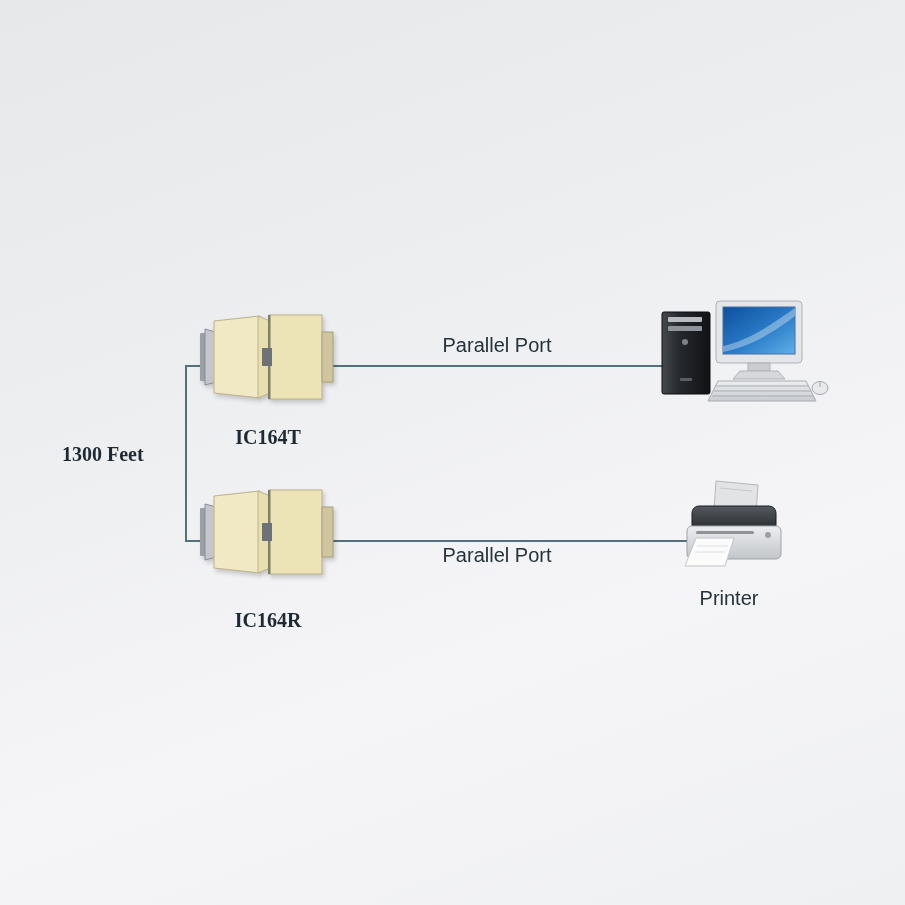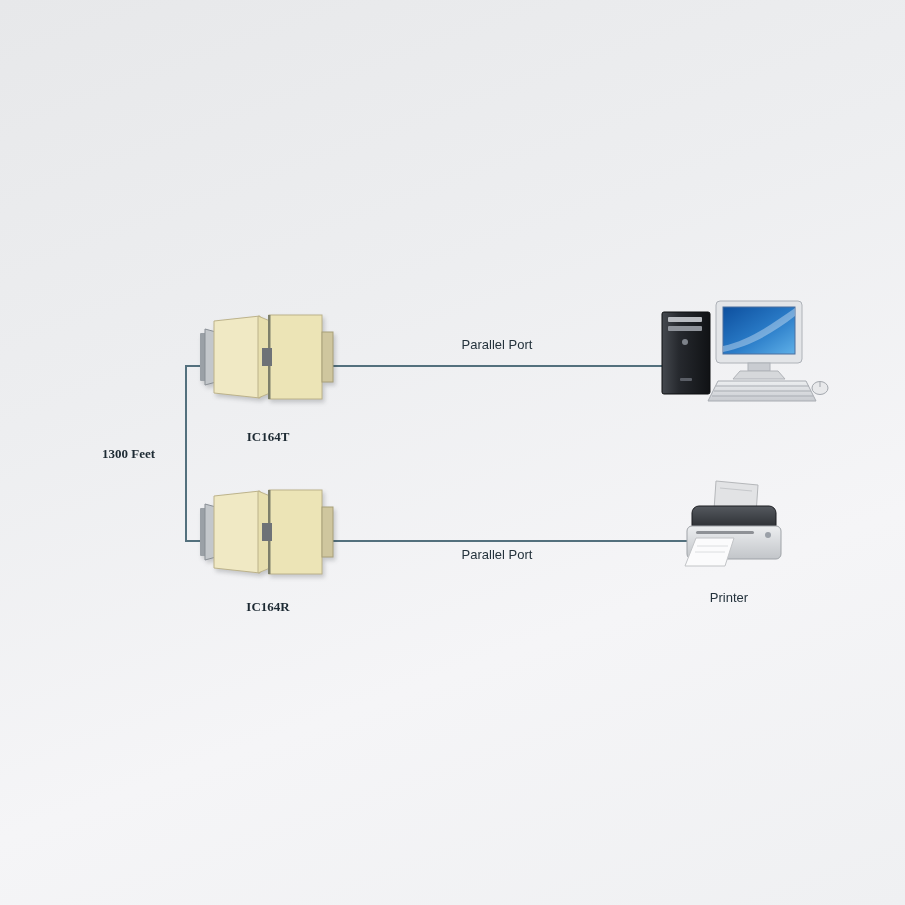--- a/index.html
+++ b/index.html
@@ -32,21 +32,21 @@
     display: block;
     width: 100%;
     height: 100%;
   }
   .drop {
     filter: drop-shadow(2px 3px 2px rgba(40, 45, 50, 0.22));
   }
   .lbl {
     position: absolute;
     color: #24323c;
-    font-size: 13px;
+    font-size: 20px;
     line-height: 20px;
     white-space: nowrap;
   }
   .lbl.bold {
     font-weight: 700;
     color: #1d2a33;
     font-family: Liberation Serif, serif;
   }
   .lbl.center {
     text-align: center;
@@ -151,25 +151,25 @@
       <rect x="5" y="46" width="94" height="33" rx="5" fill="url(#prBody)" stroke="#9fa3a8" stroke-width="1"></rect>
       <rect x="14" y="51" width="58" height="3" rx="1.5" fill="#8e9196"></rect>
       <circle cx="86" cy="55" r="3" fill="#9aa0a8"></circle>
 
       <polygon points="14,58 52,58 43,86 3,86" fill="#fbfbfc" stroke="#c2c4c7" stroke-width="1"></polygon>
       <line x1="15" y1="66" x2="46" y2="66" stroke="#dcdee0" stroke-width="1"></line>
       <line x1="13" y1="72" x2="43" y2="72" stroke="#dcdee0" stroke-width="1"></line>
     </svg>
   </div>
 
-  <div class="lbl bold" style="left:62px; top:444px;margin-left:40px;">1300 Feet</div>
+  <div class="lbl bold" style="left:62px; top:444px;">1300 Feet</div>
 
   <div class="lbl bold center" style="left:212px; top:427px; width:112px;">IC164T</div>
 
-  <div class="lbl bold center" style="left:212px; top:597px; width:112px;">IC164R</div>
+  <div class="lbl bold center" style="left:212px; top:610px; width:112px;">IC164R</div>
 
   <div class="lbl center" style="left:427px; top:335px; width:140px;">Parallel Port</div>
 
   <div class="lbl center" style="left:427px; top:545px; width:140px;">Parallel Port</div>
 
   <div class="lbl center" style="left:679px; top:588px; width:100px;">Printer</div>
 
 </div>
 
 </body></html>

